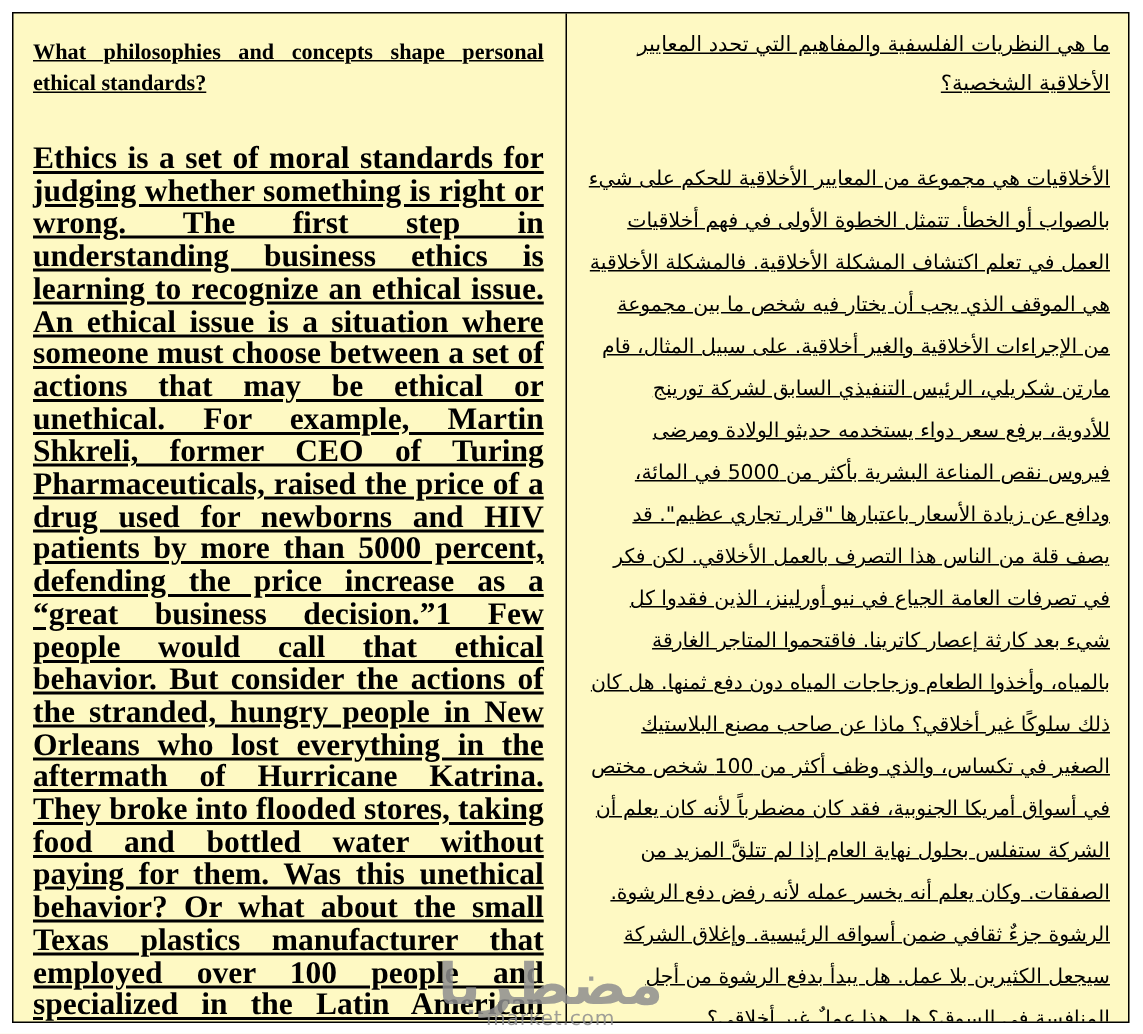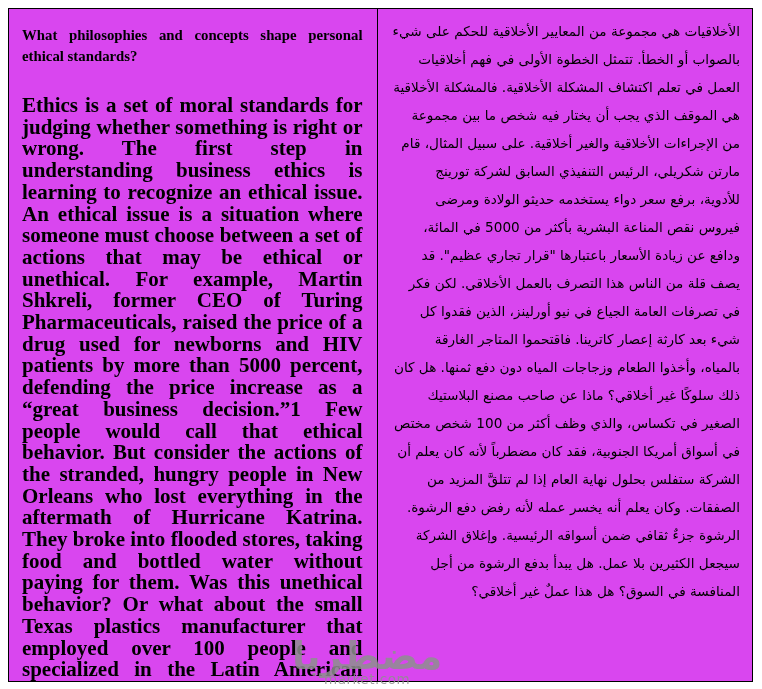--- a/index.html
+++ b/index.html
@@ -20,21 +20,22 @@
   }
   .ttable {
     position: absolute;
     left: 8px;
     top: 8px;
     width: 745px;
     height: 674px;
     border: 1.6px solid #000;
     display: flex;
     box-sizing: border-box;
-    background: #d946ef;
+    background: #fef9c3;
+    text-decoration: underline;
   }
   .col {
     box-sizing: border-box;
     overflow: hidden;
     height: 100%;
   }
   .col.english {
     width: 49.6%;
     border-right: 1.6px solid #000;
     padding: 16px 14px 4px 13px;
@@ -101,20 +102,21 @@
 </head>
 <body>
 
 <div class="sheet">
   <div class="ttable">
     <div class="col english">
       <p class="question">What philosophies and concepts shape personal ethical standards?</p>
       <p class="bodytext">Ethics is a set of moral standards for judging whether something is right or wrong. The first step in understanding business ethics is learning to recognize an ethical issue. An ethical issue is a situation where someone must choose between a set of actions that may be ethical or unethical. For example, Martin Shkreli, former CEO of Turing Pharmaceuticals, raised the price of a drug used for newborns and HIV patients by more than 5000 percent, defending the price increase as a “great business decision.”1 Few people would call that ethical behavior. But consider the actions of the stranded, hungry people in New Orleans who lost everything in the aftermath of Hurricane Katrina. They broke into flooded stores, taking food and bottled water without paying for them. Was this unethical behavior? Or what about the small Texas plastics manufacturer that employed over 100 people and specialized in the Latin American market? The president was distraught because he knew the firm would be bankrupt by the end of the year if it didn’t receive more contracts. He knew that he was losing business because he refused to pay bribes. Bribes were part of the culture in his major markets. Closing the firm would put many people out of work. Should he start paying bribes in order to stay in business? Would this be unethical?</p>
     </div>
     <div class="col arabic" dir="rtl">
+      <p class="question">ما هي النظريات الفلسفية والمفاهيم التي تحدد المعايير الأخلاقية الشخصية؟</p>
       <p class="bodytext">الأخلاقيات هي مجموعة من المعايير الأخلاقية للحكم على شيء بالصواب أو الخطأ. تتمثل الخطوة الأولى في فهم أخلاقيات العمل في تعلم اكتشاف المشكلة الأخلاقية. فالمشكلة الأخلاقية هي الموقف الذي يجب أن يختار فيه شخص ما بين مجموعة من الإجراءات الأخلاقية والغير أخلاقية. على سبيل المثال، قام مارتن شكريلي، الرئيس التنفيذي السابق لشركة تورينج للأدوية، برفع سعر دواء يستخدمه حديثو الولادة ومرضى فيروس نقص المناعة البشرية بأكثر من 5000 في المائة، ودافع عن زيادة الأسعار باعتبارها "قرار تجاري عظيم". قد يصف قلة من الناس هذا التصرف بالعمل الأخلاقي. لكن فكر في تصرفات العامة الجياع في نيو أورلينز، الذين فقدوا كل شيء بعد كارثة إعصار كاترينا. فاقتحموا المتاجر الغارقة بالمياه، وأخذوا الطعام وزجاجات المياه دون دفع ثمنها. هل كان ذلك سلوكًا غير أخلاقي؟ ماذا عن صاحب مصنع البلاستيك الصغير في تكساس، والذي وظف أكثر من 100 شخص مختص في أسواق أمريكا الجنوبية، فقد كان مضطرباً لأنه كان يعلم أن الشركة ستفلس بحلول نهاية العام إذا لم تتلقَّ المزيد من الصفقات. وكان يعلم أنه يخسر عمله لأنه رفض دفع الرشوة. الرشوة جزءٌ ثقافي ضمن أسواقه الرئيسية. وإغلاق الشركة سيجعل الكثيرين بلا عمل. هل يبدأ بدفع الرشوة من أجل المنافسة في السوق؟ هل هذا عملٌ غير أخلاقي؟</p>
     </div>
   </div>
 
   <div class="watermark">
     <span class="wm-ar">مضطربا</span>
     <span class="wm-en">market.com</span>
   </div>
 </div>
 

